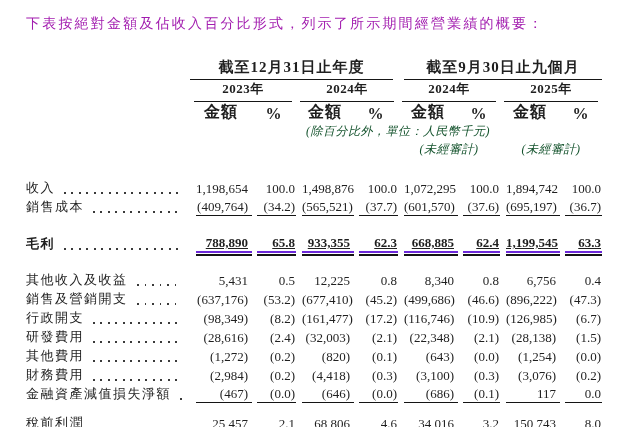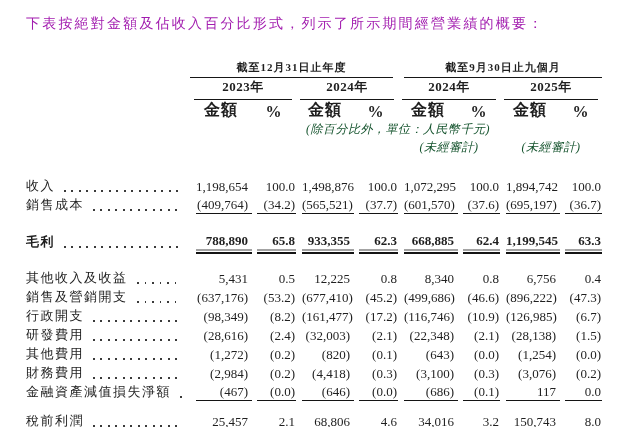--- a/index.html
+++ b/index.html
@@ -12,36 +12,36 @@
     margin:14px 0 0 26px;font-size:14px;line-height:20px;
     letter-spacing:2.2px;color:#a21caf;white-space:nowrap;
   }
   table.fin{
     border-collapse:collapse;table-layout:fixed;width:576px;
     margin:24px 0 0 26px;font-size:13px;color:#1f1f1f;
   }
   td{padding:0;vertical-align:bottom;}
   
   .ghead{font-weight:bold;text-align:center;letter-spacing:1px;
-    border-bottom:1.8px solid #161616;padding-bottom:2px;white-space:nowrap;font-size:11px;}
+    border-bottom:1.8px solid #161616;padding-bottom:2px;white-space:nowrap;font-size:15px;}
   .g1{margin-right:5px;}
   .g2{margin-left:6px;}
   tr.group-row td{height:20px;}
   .yhead{font-weight:bold;text-align:center;letter-spacing:.5px;
     border-bottom:1.8px solid #161616;margin:0 4px;padding-bottom:3px;font-size:13px;}
   tr.year-row td{height:22px;}
   .chead{font-weight:bold;text-align:center;letter-spacing:1px;font-size:16px;}
   tr.colhead-row td{height:19px;}
   .note{font-style:italic;text-align:center;font-size:12px;letter-spacing:.5px;white-space:nowrap;color:#14532d;}
   tr.note-row td{height:16px;}
   
   .cell{padding-right:4px;margin-left:6px;text-align:right;white-space:nowrap;}
   td.pct .cell{padding-right:1px;margin-left:5px;}
   .u{border-bottom:1.6px solid #141414;}
-  .uu{border-bottom:2px solid #a3a3a3;position:relative;}
+  .uu{border-bottom:2px solid #6d28d9;position:relative;text-decoration:underline;}
   .uu::after{content:"";position:absolute;left:0;right:0;bottom:-4.5px;border-bottom:2px solid #141414;}
   tr.body-row td{height:19px;}
   tr.total-row td{font-weight:bold;}
   
   .lblwrap{display:flex;align-items:flex-end;}
   .lbl-text{letter-spacing:1.5px;white-space:nowrap;font-size:13px;}
   .leader{flex:1;height:2px;align-self:flex-end;margin:0 8px 3px 9px;
     background:repeating-linear-gradient(90deg,#3a3a3a 0 1.8px,transparent 1.8px 7.5px);}
 </style>
 </head>

